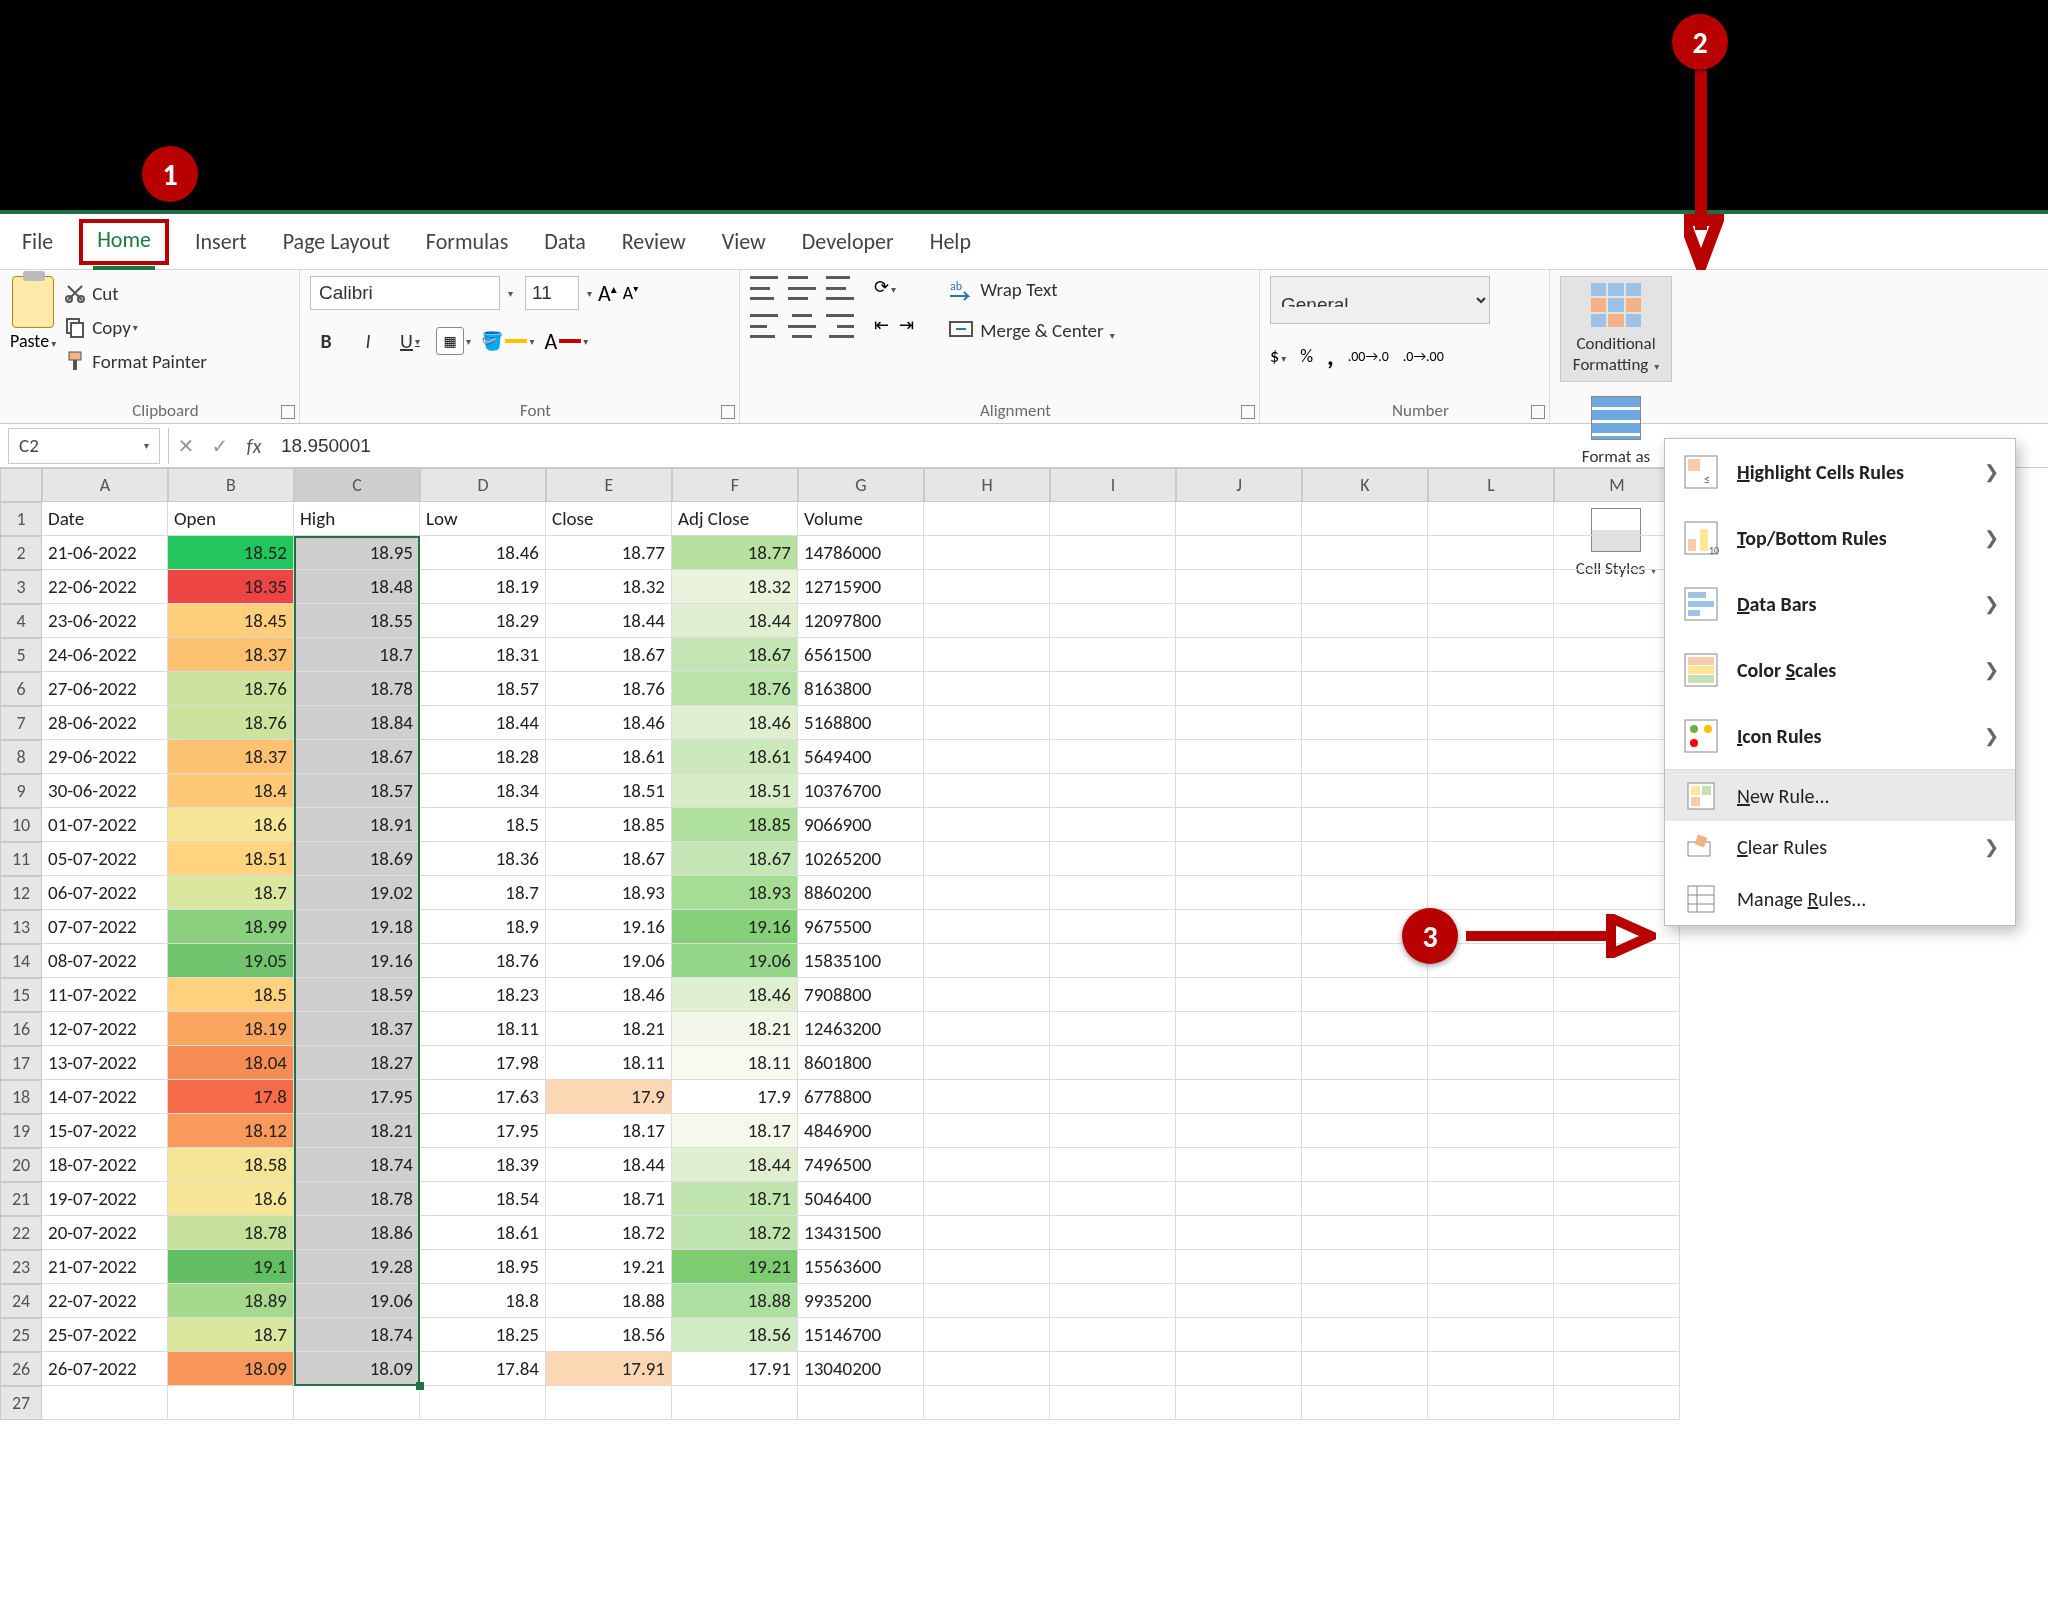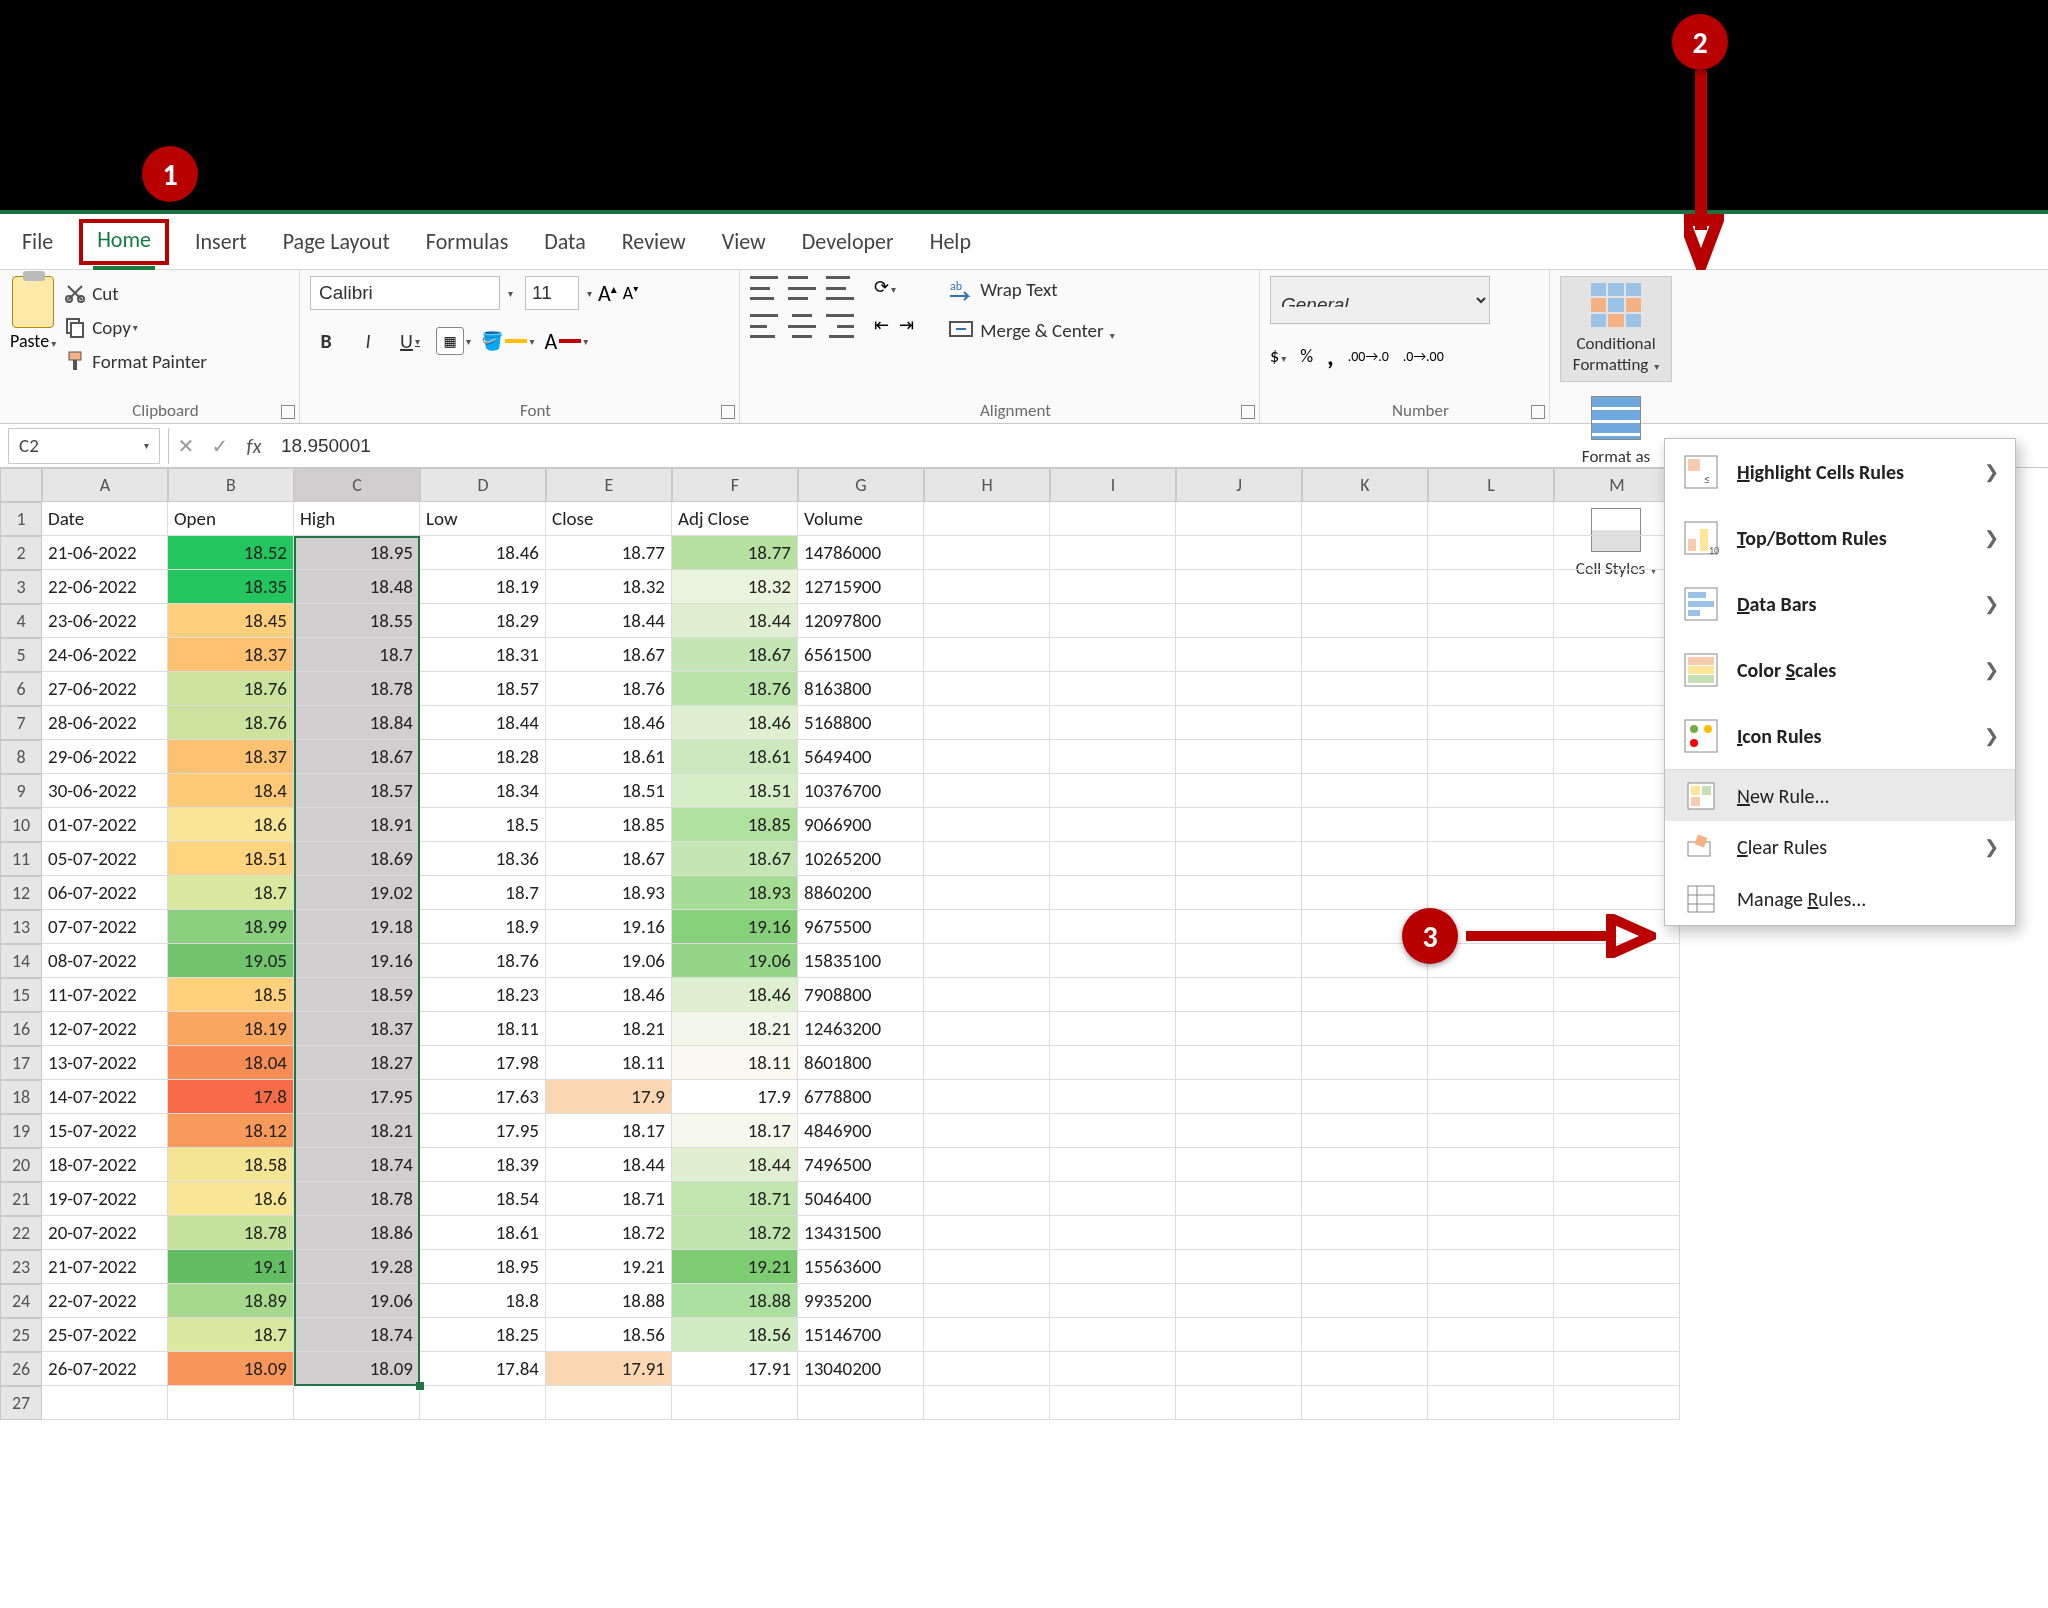--- a/index.html
+++ b/index.html
@@ -38,21 +38,21 @@
 .fill-swatch { display:inline-block; width:22px; height:4px; background:#ffc000; margin-left:2px; }
 
 .align-grp .align-rows { display: flex; gap: 10px; }
 .align-icon { width: 28px; height: 24px; display: inline-flex; flex-direction: column; justify-content: space-between; }
 .align-icon span { height: 3px; background: #5a5a5a; }
 .align-row2 { display:flex; gap:10px; margin-top:14px; }
 .merge-box { display:flex; align-items:flex-end; margin-top:14px; color:#333; font-size:19px; }
 .wrap-box { display:flex; align-items:center; color:#333; font-size:19px; }
 .align-right-col { margin-left: 34px; }
 
-.number-grp select.numfmt { width: 220px; height: 48px; border: 1px solid #bfbfbf; font-size: 19px; color:#333; padding:16px 6px;font-style:italic; }
+.number-grp select.numfmt { width: 220px; height: 48px; border: 1px solid #bfbfbf; font-size: 19px; color:#333; padding:16px 6px; }
 .number-row2 { display:flex; gap:14px; margin-top:16px; align-items:center; }
 
 .styles-grp { display: flex; gap: 8px; padding: 6px 10px 24px 10px; }
 .big-btn { width: 112px; display: flex; flex-direction: column; align-items: center; justify-content: flex-start; padding: 6px 4px; color: #333; font-size: 17px; text-align: center; cursor: pointer; }
 .big-btn .big-icon { width: 50px; height: 44px; margin-bottom: 6px; }
 .big-btn.cf { background: #e3e3e3; border: 1px solid #c9c9c9; }
 .cf-icon { display:grid; grid-template-columns: repeat(3,1fr); grid-template-rows: repeat(3,1fr); gap:2px; width:50px; height:44px; }
 .cf-icon span { background:#9cc3e6; }
 .cf-icon span.r { background:#f4b183; }
 .fat-icon { width:50px; height:44px; background: repeating-linear-gradient(#6fa8dc,#6fa8dc 10px,#fff 10px,#fff 13px); border:1px solid #888; }
@@ -352,21 +352,21 @@
       <div class="cell right" style="background: rgb(183, 225, 161);">18.77</div>
       <div class="cell left">14786000</div>
       <div class="cell right"></div>
       <div class="cell right"></div>
       <div class="cell right"></div>
       <div class="cell right"></div>
       <div class="cell right"></div>
       <div class="cell right"></div>
       <div class="rowhdr">3</div>
       <div class="cell left">22-06-2022</div>
-      <div class="cell right" style="background: #22c55e;">18.35</div>
+      <div class="cell right" style="background: #ef4444;">18.35</div>
       <div class="cell right colC-sel" style="background: rgb(208, 206, 206);">18.48</div>
       <div class="cell right">18.19</div>
       <div class="cell right">18.32</div>
       <div class="cell right" style="background: rgb(233, 243, 221);">18.32</div>
       <div class="cell left">12715900</div>
       <div class="cell right"></div>
       <div class="cell right"></div>
       <div class="cell right"></div>
       <div class="cell right"></div>
       <div class="cell right"></div>

